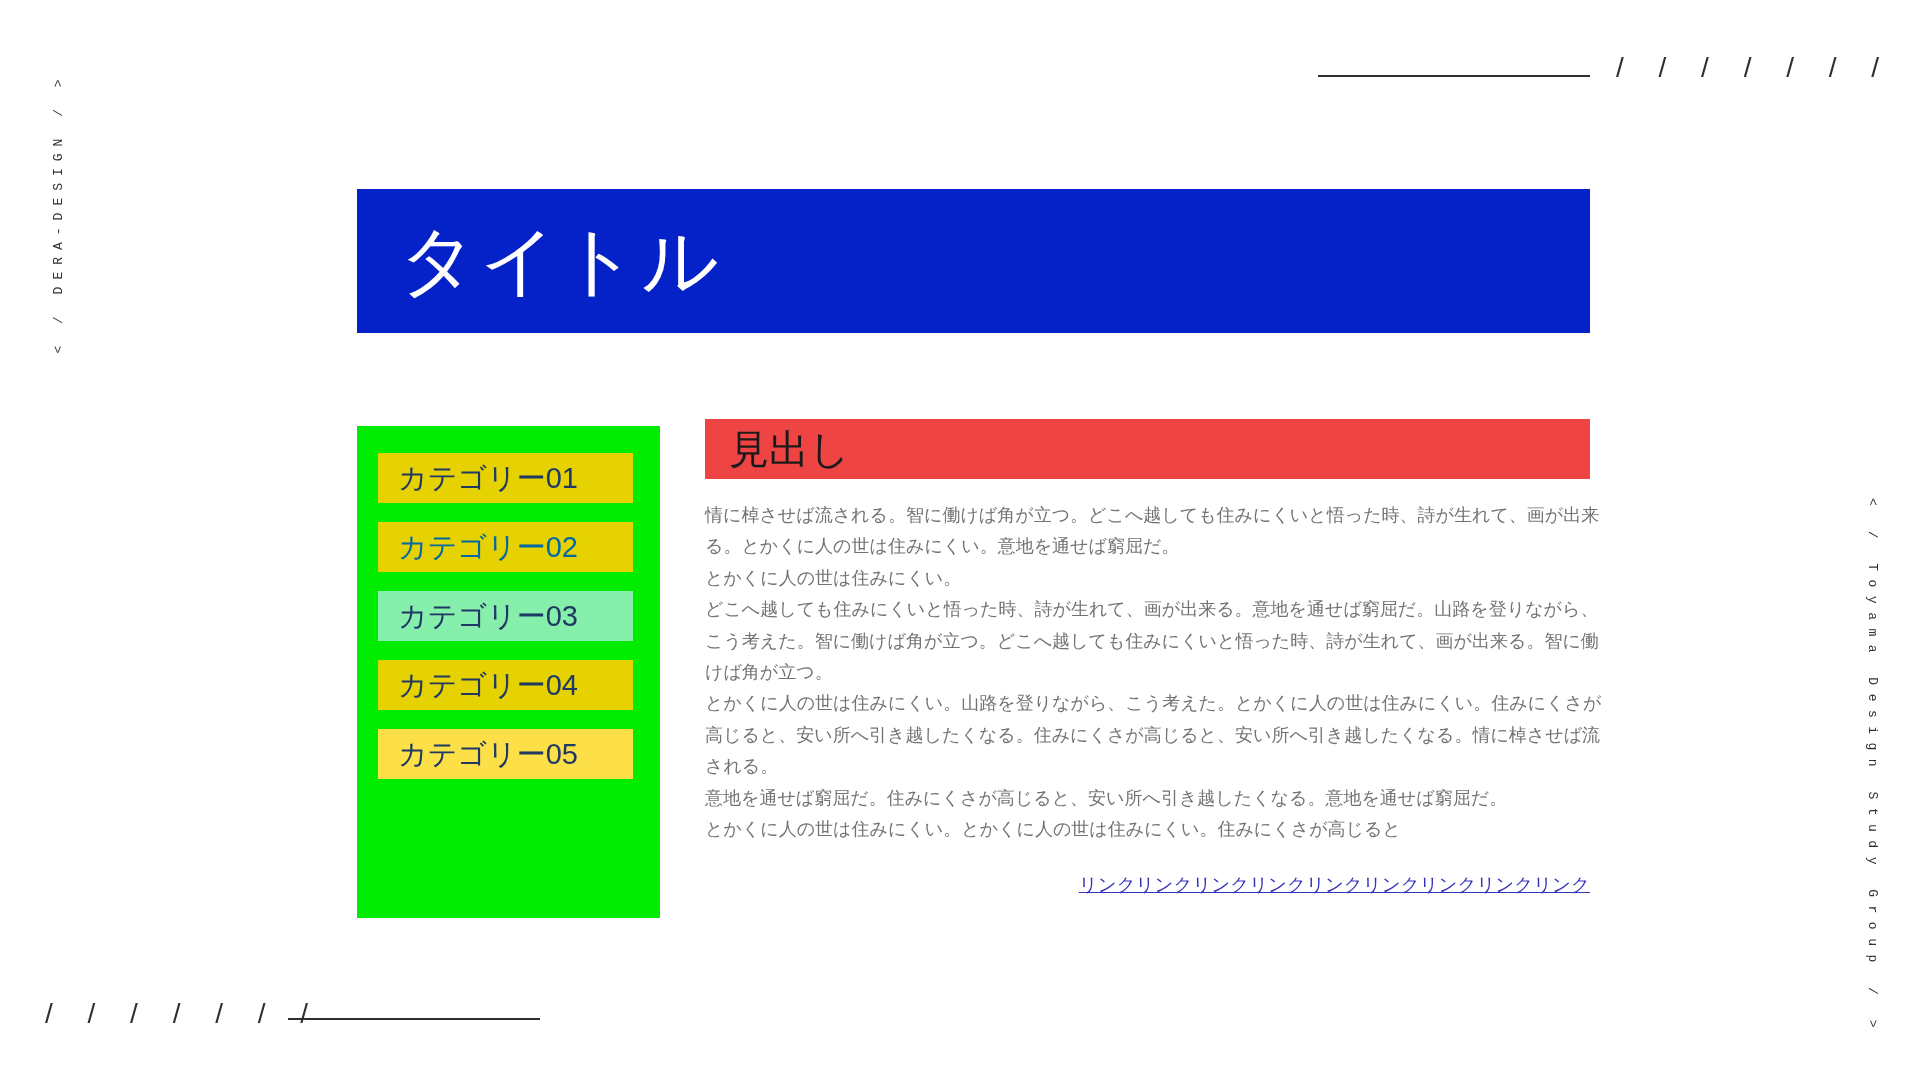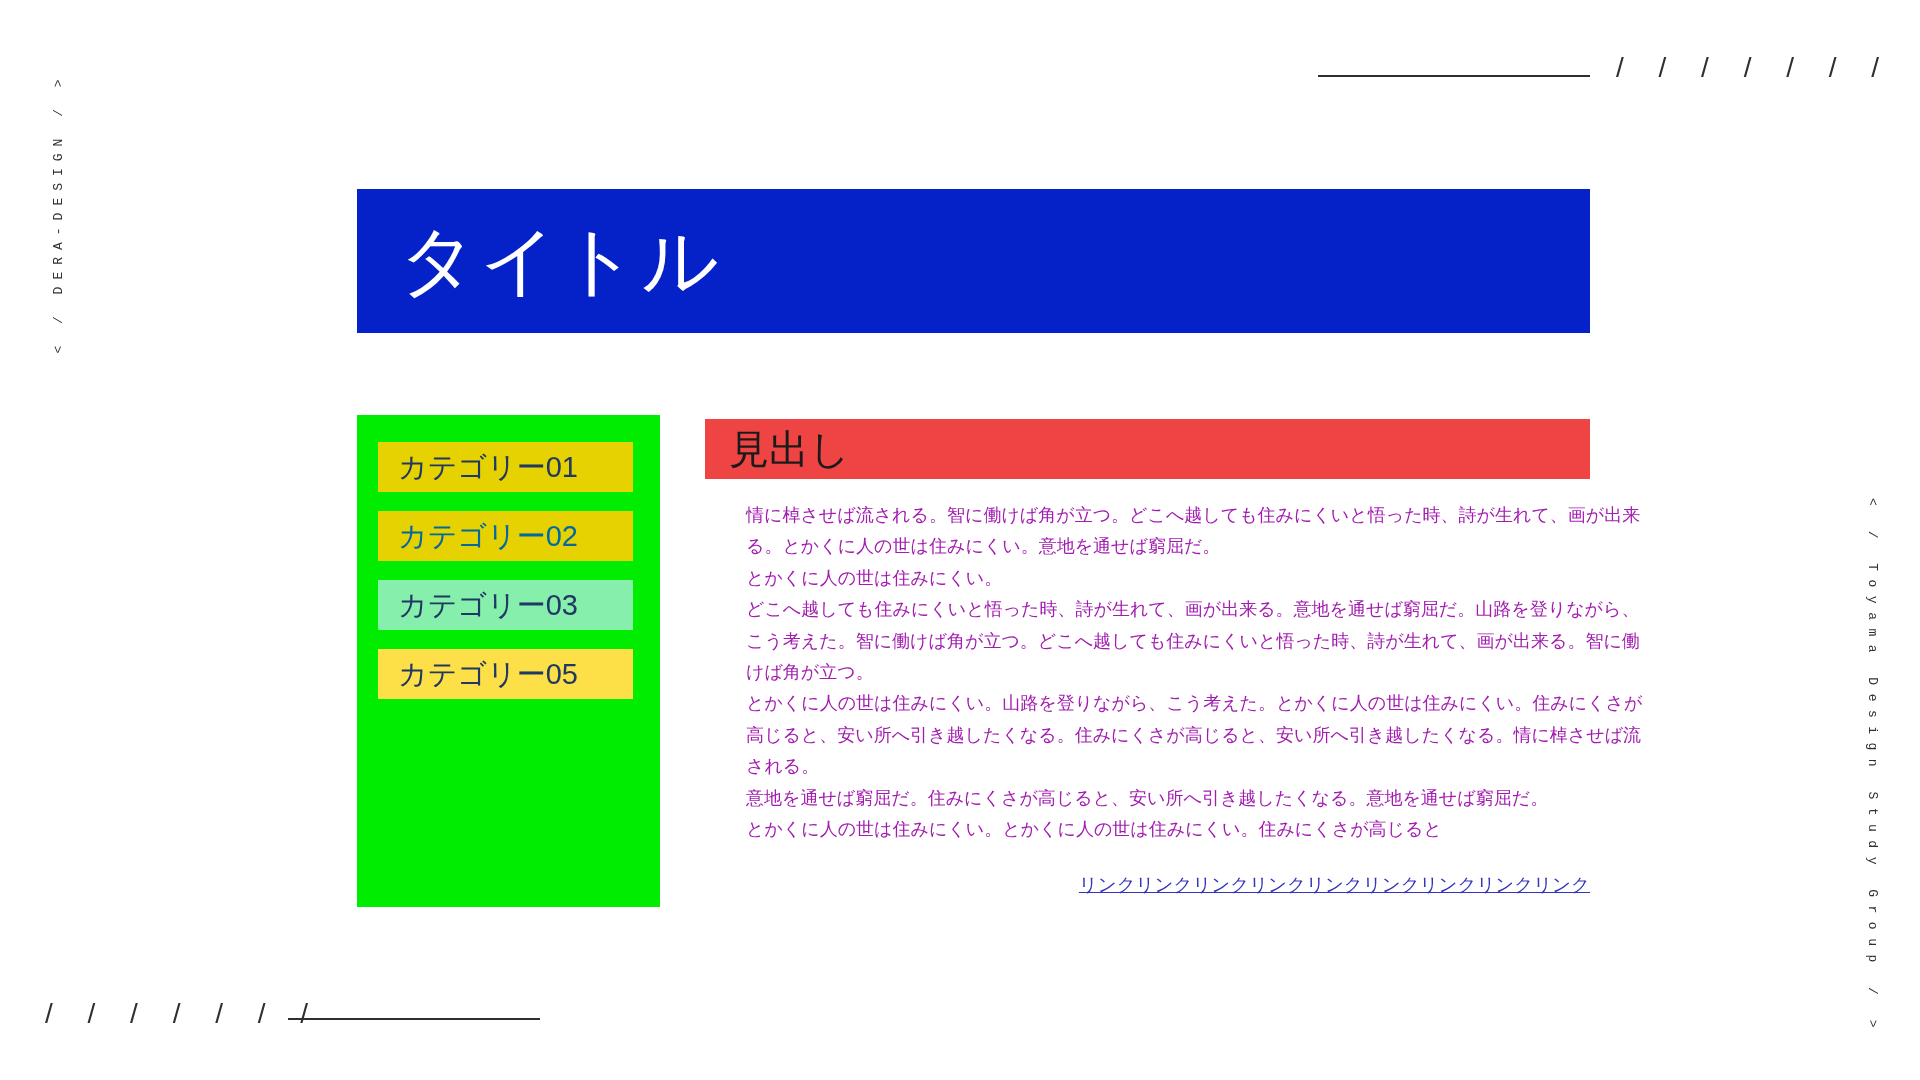--- a/index.html
+++ b/index.html
@@ -77,32 +77,33 @@
   <div class="rule" style="left:1318px;top:75px;width:272px;"></div>
   <div class="slashes" style="left:1616px;top:52px;">/ / / / / / /</div>
 
   <div class="slashes" style="left:45px;top:998px;">/ / / / / / /</div>
   <div class="rule" style="left:288px;top:1018px;width:252px;"></div>
 
   <header class="title-banner" style="background: rgb(5, 34, 200);">
     <h1 style="color: rgb(255, 255, 255);">タイトル</h1>
   </header>
 
-  <aside class="sidebar" style="background: rgb(0, 236, 0);">
+  <aside class="sidebar" style="background: rgb(0, 236, 0); margin-top: 11px;">
     <button class="cat-btn" style="background: rgb(230, 210, 0); color: rgb(32, 56, 100);">カテゴリー01</button>
     <button class="cat-btn" style="background: rgb(230, 210, 0); color: #0369a1;">カテゴリー02</button>
     <button class="cat-btn" style="background: #86efac; color: rgb(32, 56, 100);">カテゴリー03</button>
+    <button class="cat-btn" style="background: rgb(230, 210, 0); color: rgb(32, 56, 100);">カテゴリー04</button>
     <button class="cat-btn" style="background: #fde047; color: rgb(32, 56, 100);">カテゴリー05</button>
   </aside>
 
   <div class="heading-bar" style="background: #ef4444;">
     <h2 style="color: rgb(26, 26, 26);">見出し</h2>
   </div>
 
-  <div class="body-text" style="color: #a21caf; margin-left: 41px;">
+  <div class="body-text" style="color: #737373;">
     <div>情に棹させば流される。智に働けば角が立つ。どこへ越しても住みにくいと悟った時、詩が生れて、画が出来</div>
     <div>る。とかくに人の世は住みにくい。意地を通せば窮屈だ。</div>
     <div>とかくに人の世は住みにくい。</div>
     <div>どこへ越しても住みにくいと悟った時、詩が生れて、画が出来る。意地を通せば窮屈だ。山路を登りながら、</div>
     <div>こう考えた。智に働けば角が立つ。どこへ越しても住みにくいと悟った時、詩が生れて、画が出来る。智に働</div>
     <div>けば角が立つ。</div>
     <div>とかくに人の世は住みにくい。山路を登りながら、こう考えた。とかくに人の世は住みにくい。住みにくさが</div>
     <div>高じると、安い所へ引き越したくなる。住みにくさが高じると、安い所へ引き越したくなる。情に棹させば流</div>
     <div>される。</div>
     <div>意地を通せば窮屈だ。住みにくさが高じると、安い所へ引き越したくなる。意地を通せば窮屈だ。</div>

